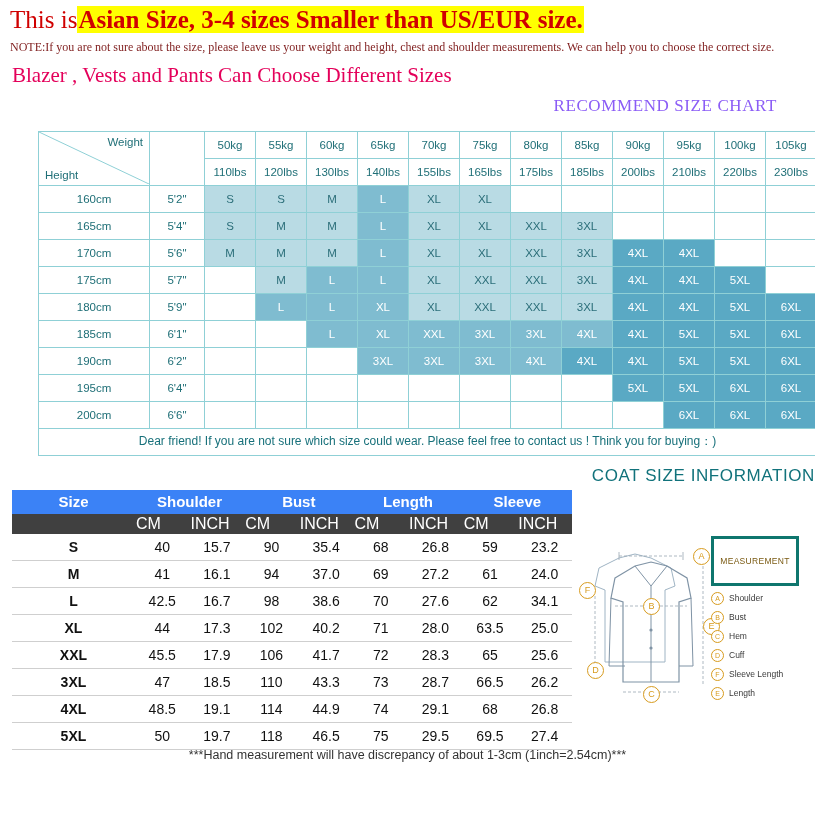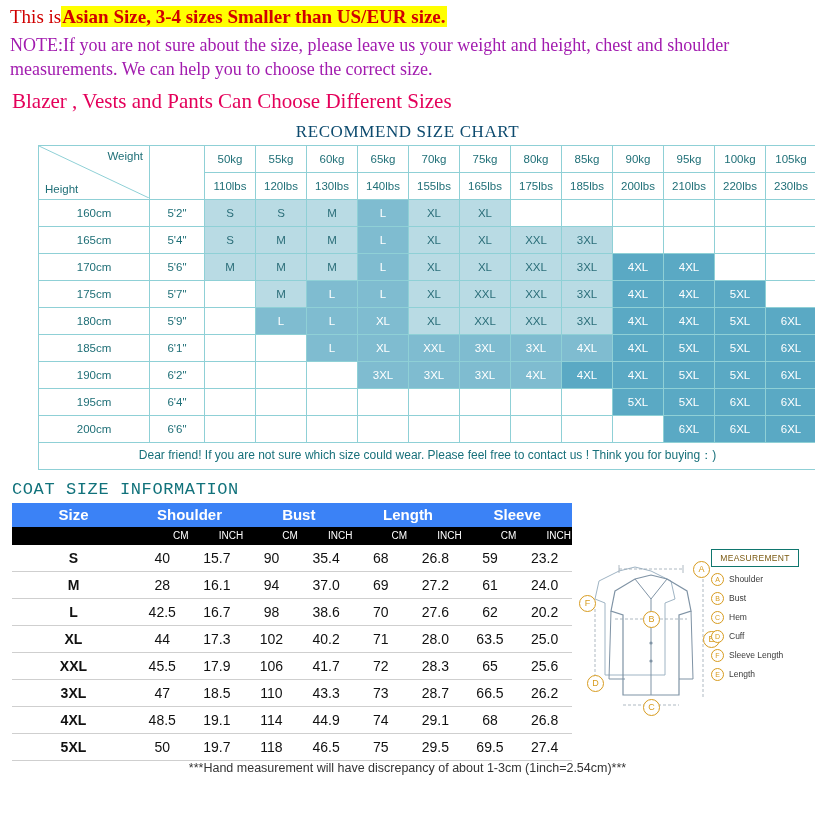--- a/index.html
+++ b/index.html
@@ -17,54 +17,54 @@
     font-family:"Liberation Serif", serif;
     font-weight:bold;
     font-size:25px;
     color:#e00000;
     text-align:center;
     margin:10px 0 2px 0;
     letter-spacing:0.2px;
   }
   .asianline{
     font-family:"Liberation Serif", serif;
-    font-size:19px;
+    font-size:25px;
     color:#d00000;
     margin:6px 0 0 10px;
     white-space:nowrap;
   }
   .asianline .hl{
     background:#ffff00;
     font-weight:bold;
     color:#d00000;
     padding:0 1px;
   }
   .note{
     font-family:"Liberation Serif", serif;
-    font-size:18px;
-    color:#a21caf;
+    font-size:12px;
+    color:#7f1d1d;
     margin:6px 10px 0 10px;
     line-height:1.32;
   }
   .blazerline{
     font-family:"Liberation Serif", serif;
     font-size:21px;
     color:#e4005a;
     margin:7px 0 0 12px;
   }
 
   
   .chart-wrap{margin:8px 38px 0 38px;}
   .chart-title{
-    text-align:center;
+    text-align:right;
     font-family:"Liberation Serif", serif;
     font-size:17px;
-    color:#0c4a6e;
+    color:#8b5cf6;
     letter-spacing:0.6px;
-    margin-bottom:3px;
+    margin-bottom:15px;
   }
   table.rsc{
     border-collapse:collapse;
     width:740px;
     table-layout:fixed;
     font-size:11.5px;
     color:#1f6f77;
   }
   table.rsc td, table.rsc th{
     border:1px solid #8fd0d6;
@@ -93,22 +93,22 @@
   .note-row td{
     border:1px solid #8fd0d6;
     height:28px;
     font-size:12px;
     color:#17707a;
     text-align:center;
   }
 
   
   .coat-title{
-    text-align:left;
-    font-family:Liberation Mono, monospace;
+    text-align:right;
+    font-family:Liberation Sans, sans-serif;
     font-size:17px;
     color:#11727b;
     letter-spacing:0.6px;
     margin-top:10px;
     padding-left:12px;
   }
   .coat-area{
     position:relative;
     margin:4px 12px 0 12px;
     height:250px;
@@ -122,25 +122,25 @@
   table.coat thead tr.h1 td{
     background:#3b82f6;
     color:#ffffff;
     font-weight:bold;
     font-size:15px;
     height:22px;
     text-align:center;
     border:none;
   }
   table.coat thead tr.h2 td{
-    background:#000000;
+    background:#404040;
     color:#ffffff;
-    font-size:10px;
+    font-size:16px;
     height:16px;
-    text-align:right;
+    text-align:left;
     border:none;
   }
   table.coat tbody td{
     height:24px;
     text-align:center;
     border-bottom:1px solid #cfcfcf;
     font-size:14px;
     color:#111;
   }
   table.coat tbody td.size{font-weight:bold;}
@@ -159,25 +159,25 @@
     position:absolute;
     right:0;top:44px;
     width:228px;height:198px;
   }
   .legendbox{
     position:absolute;
     right:4px;top:2px;
     width:88px;
   }
   .legend-title{
-    border:1px solid #0f766e;
+    border:3px solid #0f766e;
     font-size:8.5px;
     color:#7a5a12;
     text-align:center;
-    padding:3px 0;
+    padding:17px 0;
     letter-spacing:0.3px;
   }
   .legend-item{
     display:flex;align-items:center;
     margin-top:6px;
     font-size:8.5px;
     color:#3a3a3a;
   }
   .badge{
     width:11px;height:11px;border-radius:50%;
@@ -446,39 +446,39 @@
           <td>15.7</td>
           <td>90</td>
           <td>35.4</td>
           <td>68</td>
           <td>26.8</td>
           <td>59</td>
           <td>23.2</td>
         </tr>
         <tr>
           <td class="size">M</td>
-          <td>28</td>
+          <td>41</td>
           <td>16.1</td>
           <td>94</td>
           <td>37.0</td>
           <td>69</td>
           <td>27.2</td>
           <td>61</td>
           <td>24.0</td>
         </tr>
         <tr>
           <td class="size">L</td>
           <td>42.5</td>
           <td>16.7</td>
           <td>98</td>
           <td>38.6</td>
           <td>70</td>
           <td>27.6</td>
           <td>62</td>
-          <td>20.2</td>
+          <td>34.1</td>
         </tr>
         <tr>
           <td class="size">XL</td>
           <td>44</td>
           <td>17.3</td>
           <td>102</td>
           <td>40.2</td>
           <td>71</td>
           <td>28.0</td>
           <td>63.5</td>

